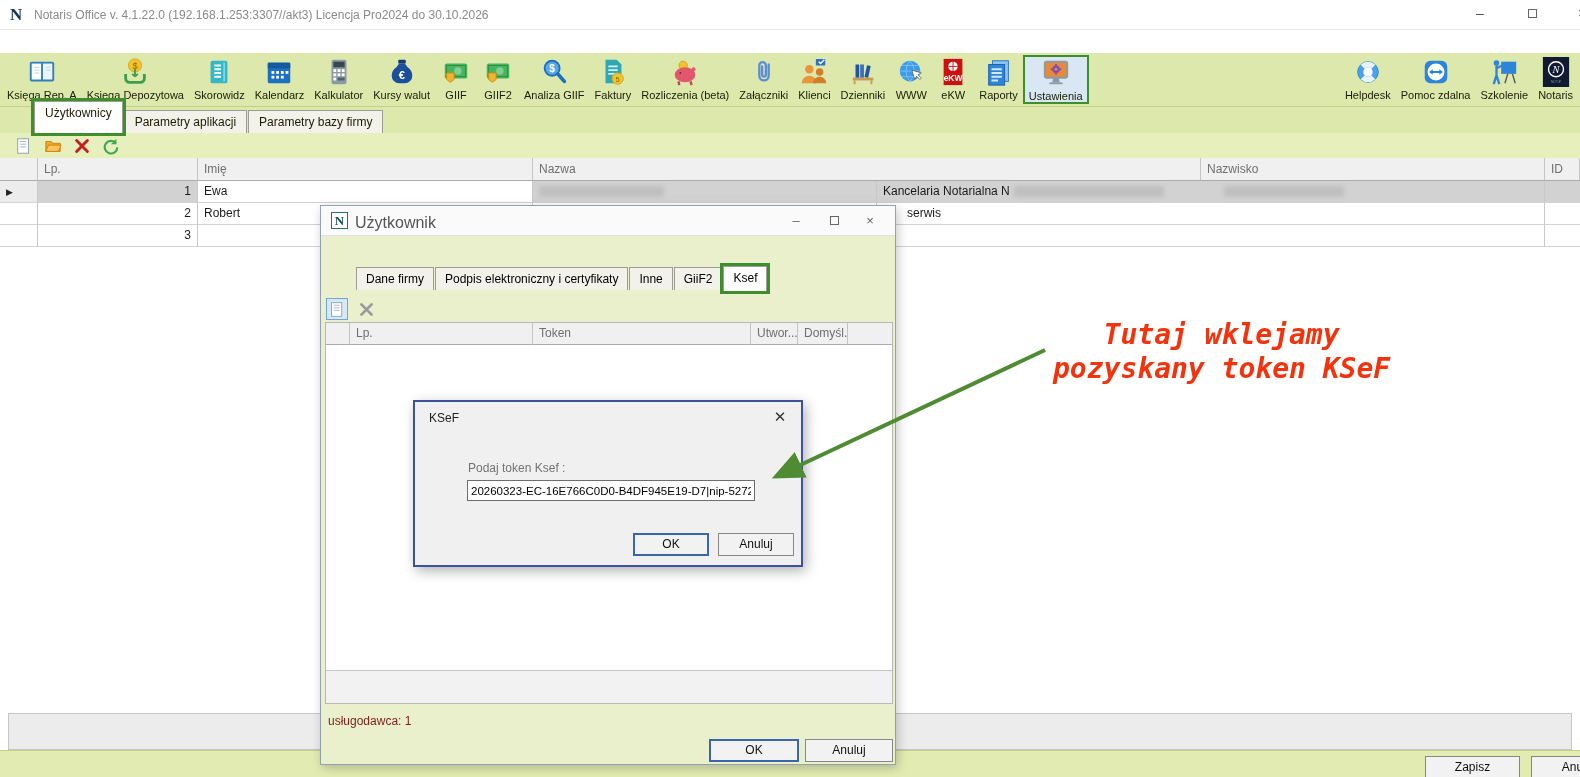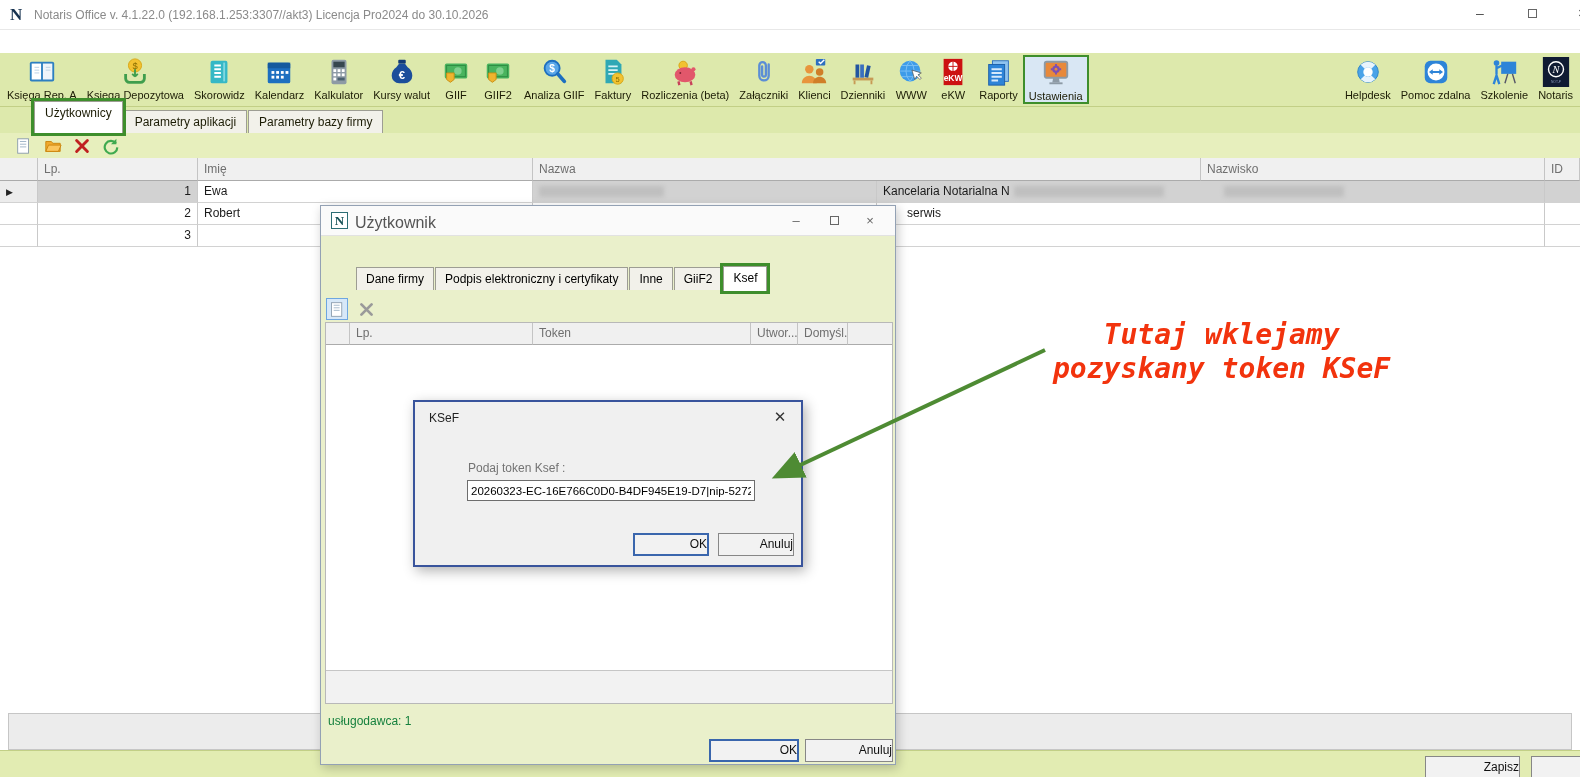--- a/index.html
+++ b/index.html
@@ -46,42 +46,42 @@
   .hdr .c { background:#f0f0f0; color:#6f6f6f; border-bottom:1px solid #ababab; border-right:1px solid #c4c4c4; height:23px; padding-top:4px; }
   .cw0{width:38px} .cw1{width:160px} .cw2{width:335px} .cw3{width:344px} .cw4{width:668px} .cw5{width:35px; border-right:none}
   .sel .c { background:#d2d2d2; }
   .sel .c.focuscell { background:#ffffff; }
   .sel .c.cw0 { background:#ececec; color:#222; font-size:9px; padding-top:6px; }
   .num { text-align:right; }
   .redact { display:inline-block; background:#bfbfbf; filter:blur(2px); height:11px; border-radius:2px; vertical-align:middle; }
   #graystrip { left:8px; top:713px; width:1564px; height:37px; background:#ececec; border:1px solid #c6c6c6; }
   #bottombar { left:0; top:750px; width:1580px; height:27px; background:#e2ecb2; border-top:1px solid #c2cf86; }
 
-  .btn { display:inline-block; background:#f2f2f2; border:1px solid #878787; font-size:12px; color:#111; text-align:right; padding-top:3px; height:23px; }
+  .btn { display:inline-block; background:#f2f2f2; border:1px solid #878787; font-size:12px; color:#111; text-align:center; padding-top:3px; height:23px; }
   .btn.default { border:2px solid #3a66ad; padding-top:2px; }
 
   
   #userdlg { left:320px; top:205px; width:576px; height:560px; background:#eaf0cb; border:1px solid #93a1b4; box-shadow:2px 3px 10px rgba(0,0,0,.22); z-index:10; }
   #userdlg .dtitle { position:absolute; left:0; top:0; width:100%; height:30px; background:#fafafa; border-bottom:1px solid #e2e2e2; }
   #userdlg .nlogo { position:absolute; left:10px; top:6px; width:17px; height:17px; background:#fff; border:1px solid #2b6d74; color:#175156; font-family:"Liberation Serif",serif; font-weight:bold; font-size:13px; text-align:center; line-height:16px; }
   #userdlg .dtext { position:absolute; left:34px; top:8px; font-size:16px; color:#555; }
   .dlgctl { position:absolute; top:2px; width:34px; height:26px; text-align:center; line-height:25px; color:#666; font-size:13px; }
   #userdlg .dtabs { position:absolute; left:4px; top:60px; display:flex; align-items:center;padding-left:31px; }
   #userdlg .dtab { background:#f2f1ea; border:1px solid #9d9d93; border-bottom:none; padding:4px 9px; font-size:12px; height:23px; margin-right:1px; white-space:nowrap; }
   #userdlg .dtab.active { background:#fff; height:25px; }
   #userdlg .dtoolbar { position:absolute; left:5px; top:92px; display:flex; gap:7px; align-items:center; }
   .dicon { width:22px; height:22px; display:inline-flex; align-items:center; justify-content:center; }
   .dicon.on { background:#d7e8f8; border:1px solid #6ea6e0; }
   .dicon svg { width:17px; height:17px; }
   #userdlg .dlist { position:absolute; left:4px; top:116px; width:568px; height:382px; background:#fff; border:1px solid #b8b8b8; }
   #userdlg .dlisthdr { display:flex; }
   .dc { border-right:1px solid #c4c4c4; border-bottom:1px solid #ababab; background:#f0f0f0; font-size:12px; color:#6f6f6f; padding:3px 6px 0 6px; height:22px; white-space:nowrap; overflow:hidden; }
   .dc0{width:24px} .dc1{width:183px} .dc2{width:218px} .dc3{width:47px} .dc4{width:50px} .dc5{flex:1; border-right:none}
   #userdlg .dlistfoot { position:absolute; left:0px; bottom:0px; width:566px; height:33px; background:#f2f2f2; border-top:1px solid #c6c6c6; }
-  #userdlg .dstatus { position:absolute; left:7px; top:508px; font-size:12px; color:#15803d;text-align:right; }
+  #userdlg .dstatus { position:absolute; left:7px; top:508px; font-size:12px; color:#7f1d1d;text-align:right; }
   #userdlg .dok { position:absolute; left:388px; top:533px; width:90px; }
   #userdlg .dcancel { position:absolute; left:484px; top:533px; width:88px; }
 
   
   #ksefdlg { left:413px; top:400px; width:390px; height:167px; background:#f0f0f0; border:2px solid #39549c; box-shadow:3px 4px 12px rgba(0,0,0,.3); z-index:20; }
   #ksefdlg .ktitle { position:absolute; left:14px; top:9px; font-size:12px; color:#222; }
   #ksefdlg .kclose { position:absolute; right:8px; top:4px; width:26px; height:22px; text-align:center; line-height:22px; font-size:15px; color:#333; }
   #ksefdlg .kprompt { position:absolute; left:53px; top:59px; font-size:12px; color:#737373; }
   #ksefdlg input { position:absolute; left:52px; top:78px; width:288px; height:21px; border:1px solid #6d6d6d; font-size:11.5px; font-family:"Liberation Sans",sans-serif; padding:0 3px; color:#000; background:#fff; }
   #ksefdlg .kok { position:absolute; left:218px; top:131px; width:76px; }

